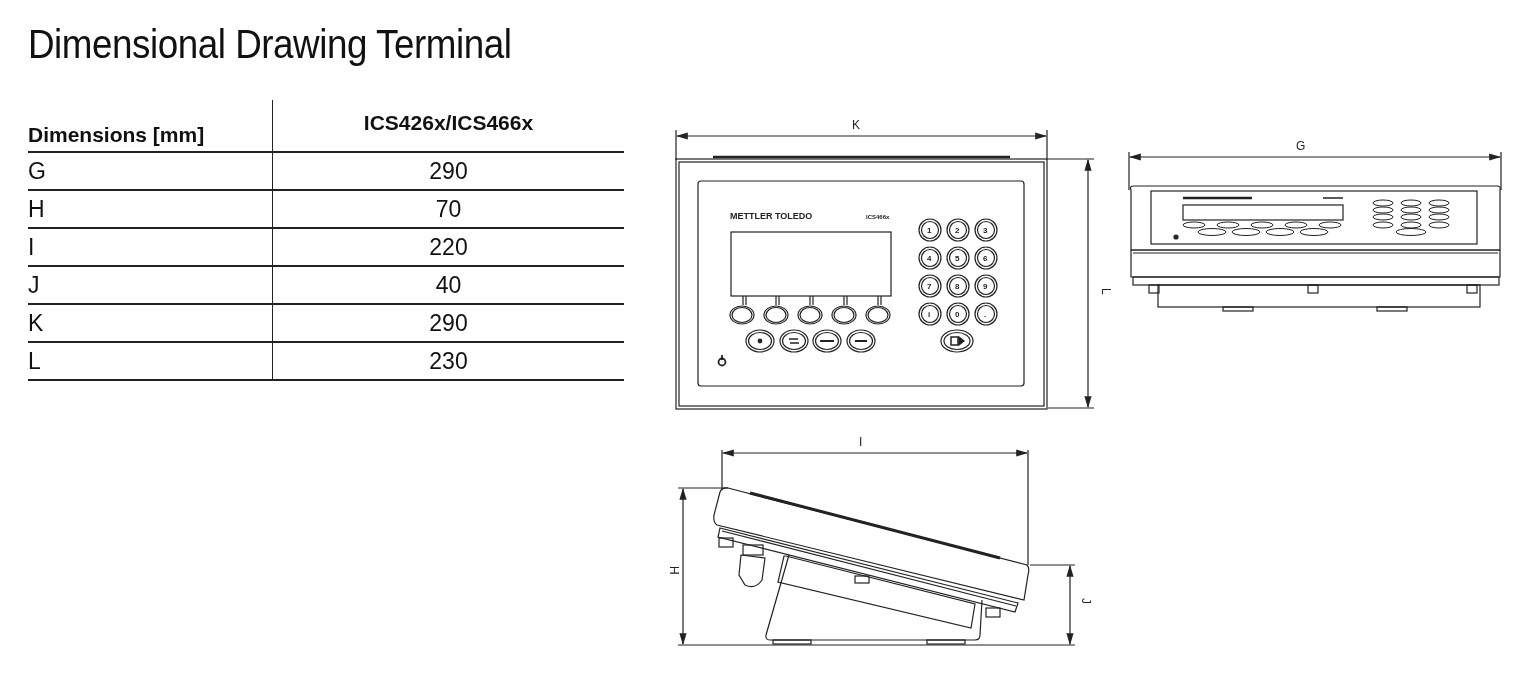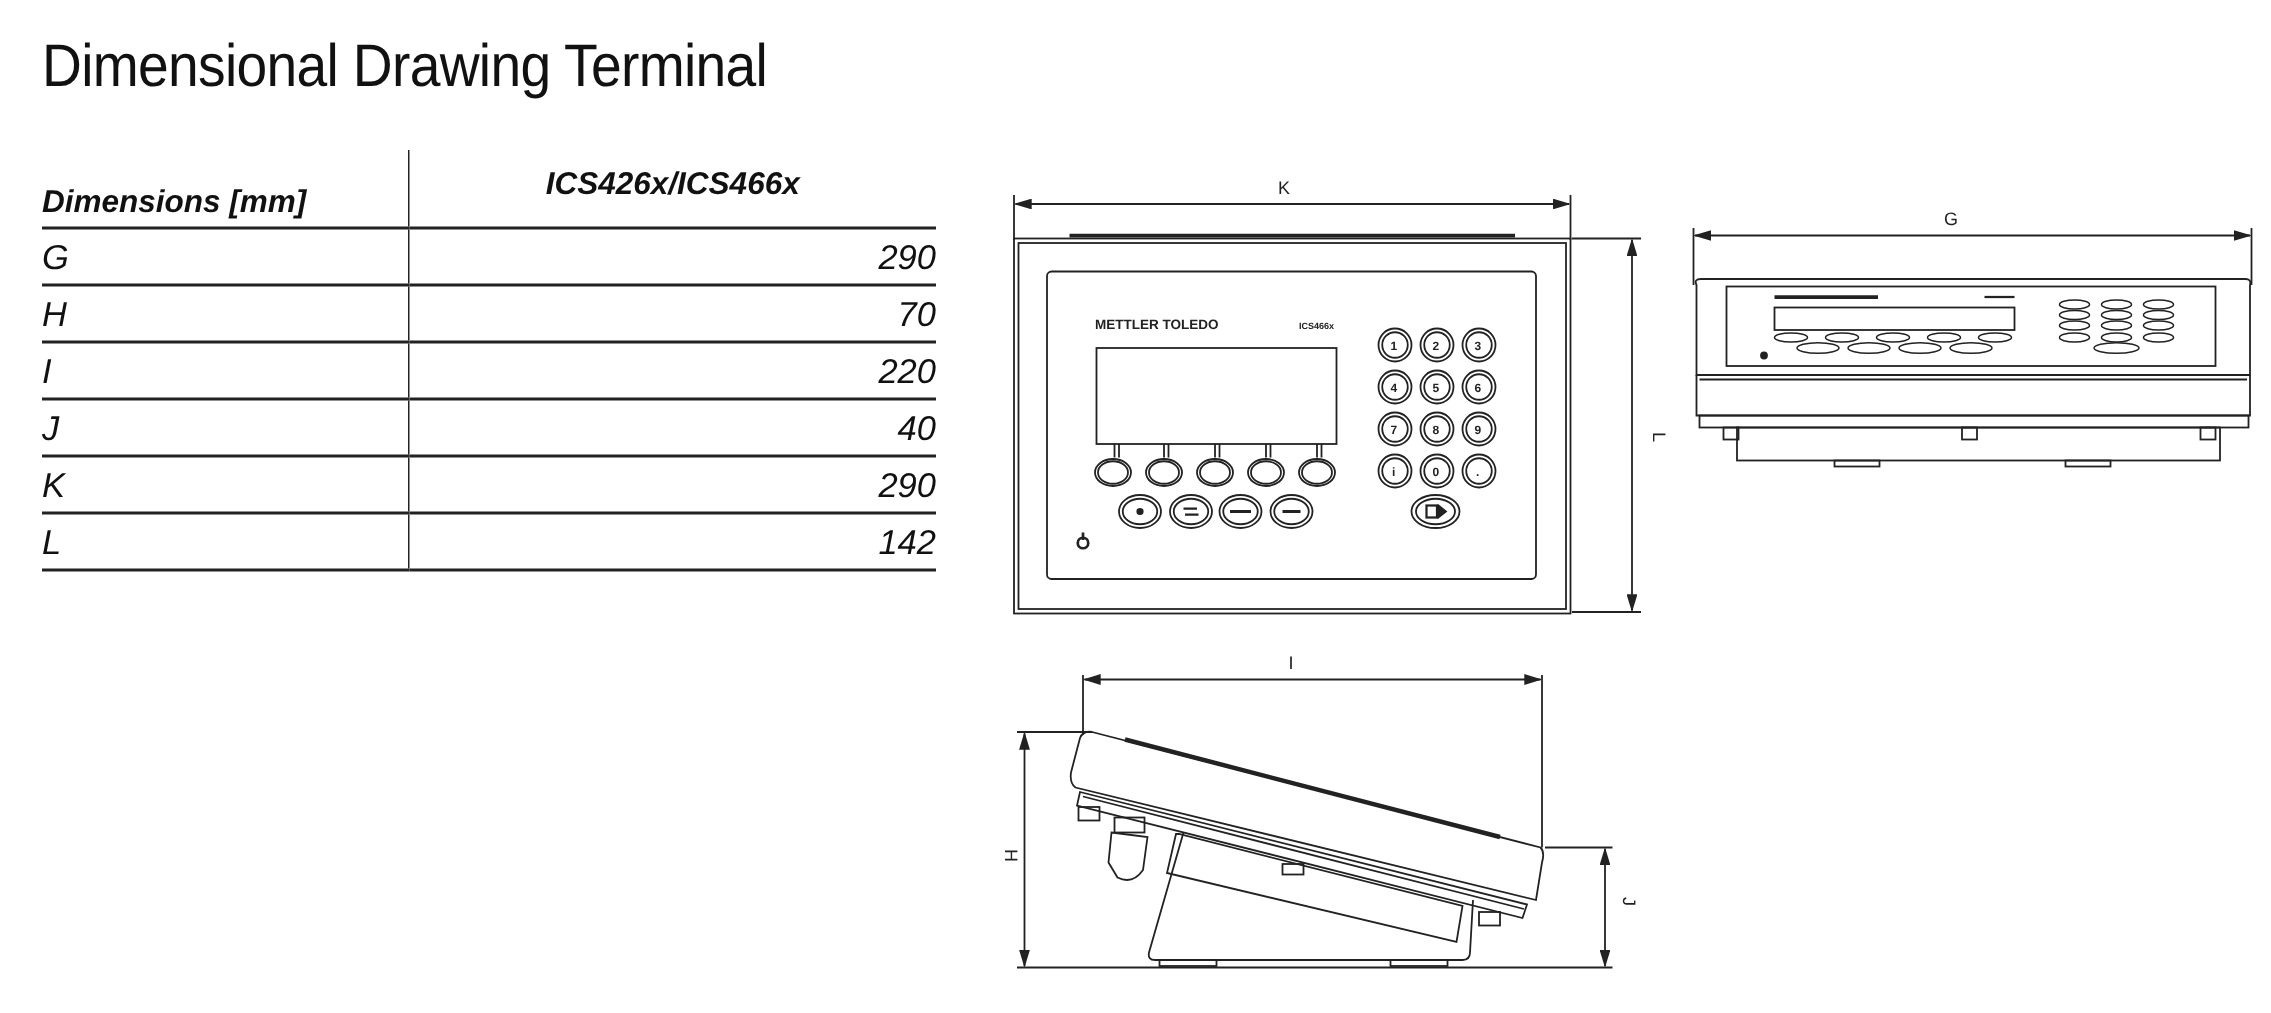--- a/index.html
+++ b/index.html
@@ -1,27 +1,27 @@
 <!DOCTYPE html>
 <html><head>
 <meta charset="utf-8">
 <style>
   html, body { margin: 0; padding: 0; background: #ffffff; }
   body { width: 1514px; height: 675px; position: relative; overflow: hidden;
          font-family: "Liberation Sans", sans-serif; color: #111; }
   .title { position: absolute; left: 28px; top: 22px; font-size: 40px; font-weight: 400;
            letter-spacing: -0.5px; font-family: "Liberation Sans", sans-serif; transform: scaleX(0.92); transform-origin: left top; }
-  table.dims { position: absolute; left: 28px; top: 100px; width: 596px; border-collapse: collapse; font-style: italic; }
+  table.dims { position: absolute; left: 28px; top: 100px; width: 596px; border-collapse: collapse; }
   table.dims th, table.dims td { padding: 0; height: 36px; font-family: "Liberation Sans", sans-serif; }
   table.dims th { height: 45px; vertical-align: bottom; padding-bottom: 4px; font-size: 21px; font-weight: 700; border-bottom: 2px solid #222; }
   table.dims th.c1 { text-align: left; width: 244px; border-right: 1.5px solid #222; }
   table.dims th.c2 { text-align: center; vertical-align: middle; padding-bottom: 6px; }
   table.dims td { font-size: 23px; border-bottom: 2px solid #222; }
   table.dims td.c1 { border-right: 1.5px solid #222; }
-  table.dims td.c2 { text-align: right; }
+  table.dims td.c2 { text-align: center; }
   svg.drawing { position: absolute; left: 0; top: 0; }
   .lbl { font-family: "Liberation Sans", sans-serif; font-size: 12px; fill: #222; }
 </style>
 </head>
 <body>
 
 <div class="title">Dimensional Drawing Terminal</div>
 
 <table class="dims">
   <thead>
@@ -46,21 +46,21 @@
     <tr>
       <td class="c1">J</td>
       <td class="c2">40</td>
     </tr>
     <tr>
       <td class="c1">K</td>
       <td class="c2">290</td>
     </tr>
     <tr>
       <td class="c1">L</td>
-      <td class="c2">142</td>
+      <td class="c2">230</td>
     </tr>
   </tbody>
 </table>
 
 <svg class="drawing" width="1514" height="675" viewBox="0 0 1514 675" fill="none" stroke="#222" stroke-width="1.2">
   <defs>
     <marker id="arr" markerWidth="10" markerHeight="6" refX="9" refY="3" orient="auto">
       <path d="M0,0 L10,3 L0,6 Z" fill="#222" stroke="none"></path>
     </marker>
     <marker id="arrS" markerWidth="10" markerHeight="6" refX="1" refY="3" orient="auto">

